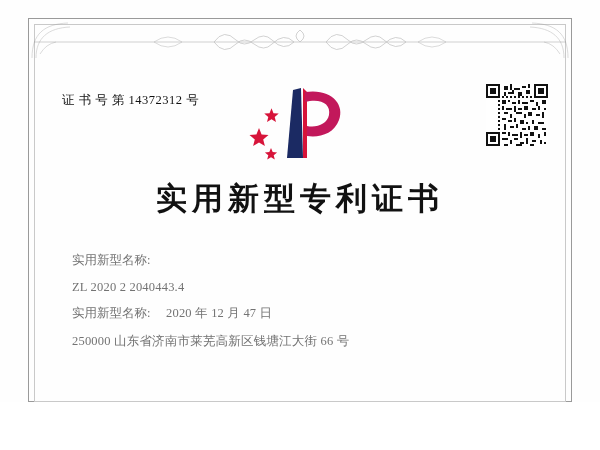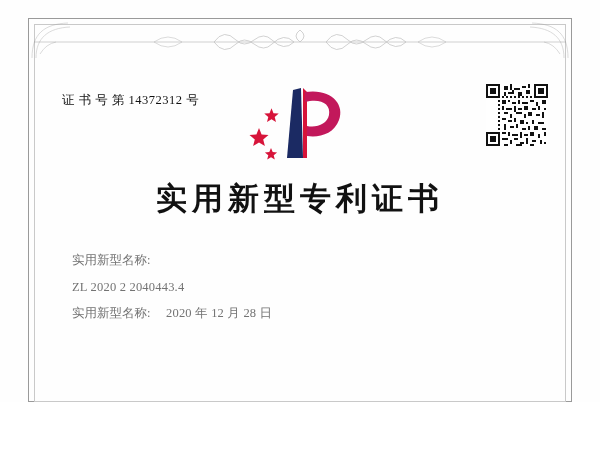--- a/index.html
+++ b/index.html
@@ -315,22 +315,23 @@
       <span class="field-label">实用新型名称:</span>
     </div>
 
 
     <div class="field-row">
       <span class="field-value">ZL 2020 2 2040443.4</span>
     </div>
 
     <div class="field-row">
       <span class="field-label">实用新型名称:</span>
-      <span class="field-value">2020 年 12 月 28 日</span>
+      <span class="field-value">2020 年 12 月 47 日</span>
     </div>
 
 
     <div class="field-row">
+      <span class="field-value">250000  山东省济南市莱芜高新区钱塘江大街 66 号</span>
     </div>
 
   </div>
 
 </div>
 
 </body></html>

